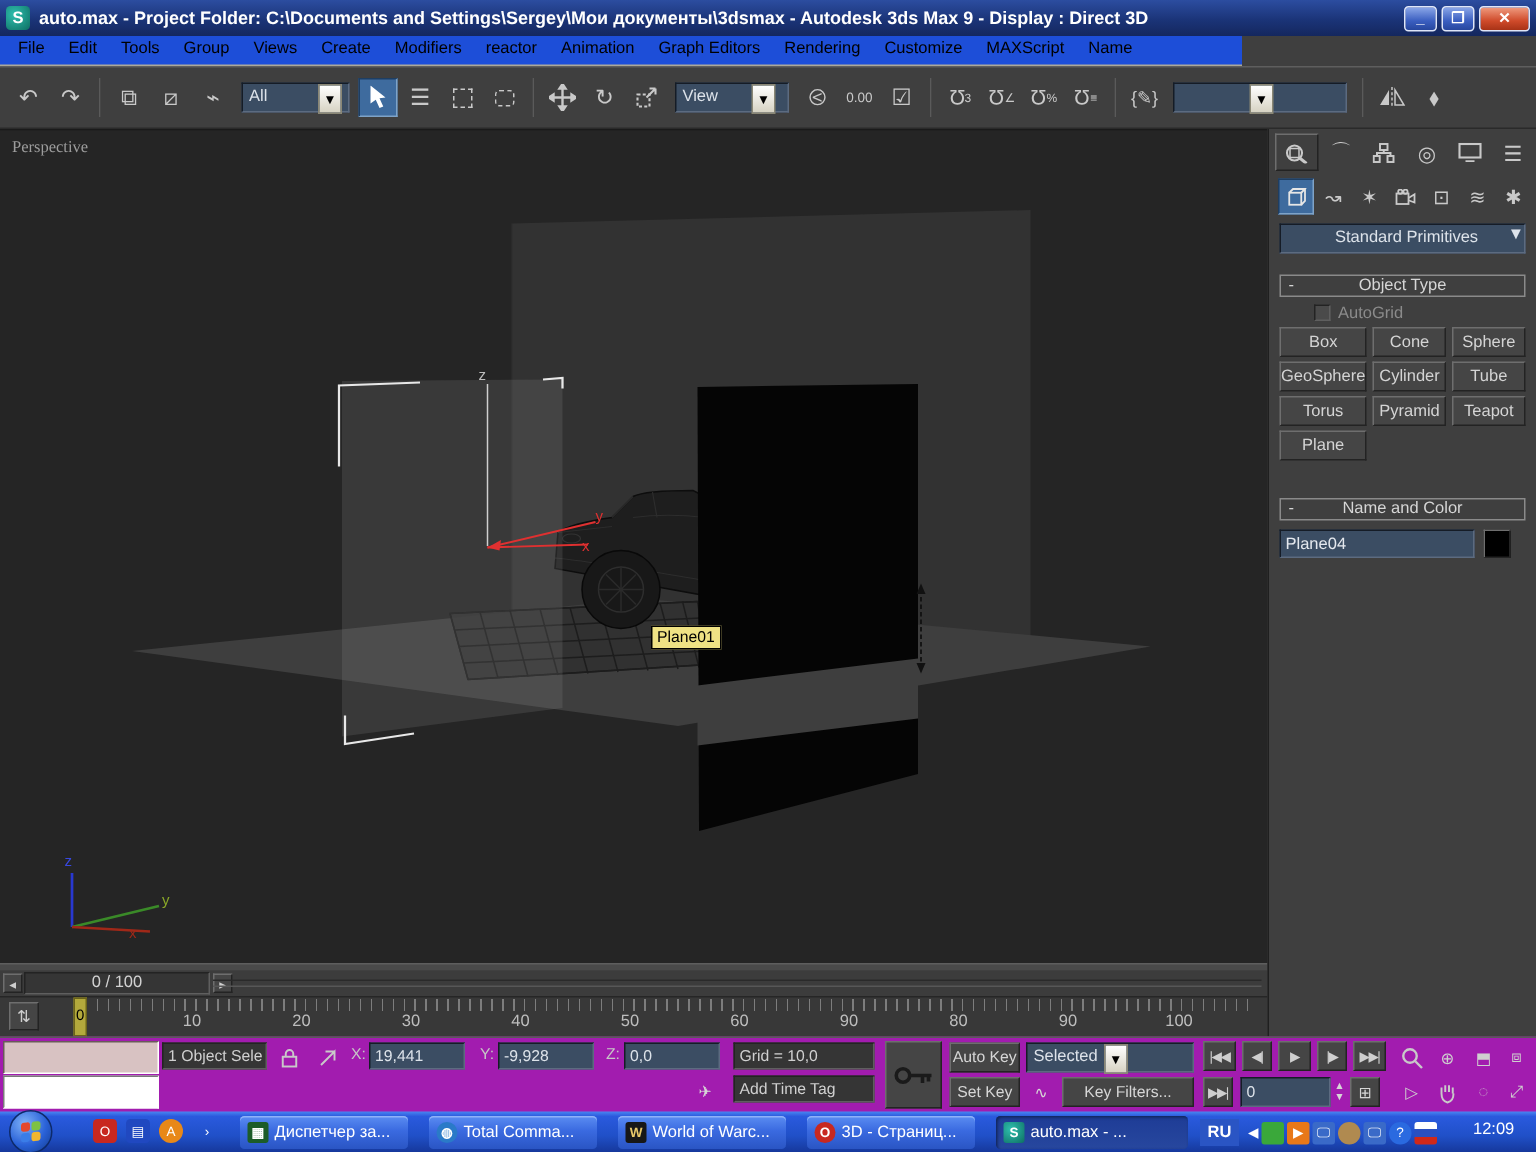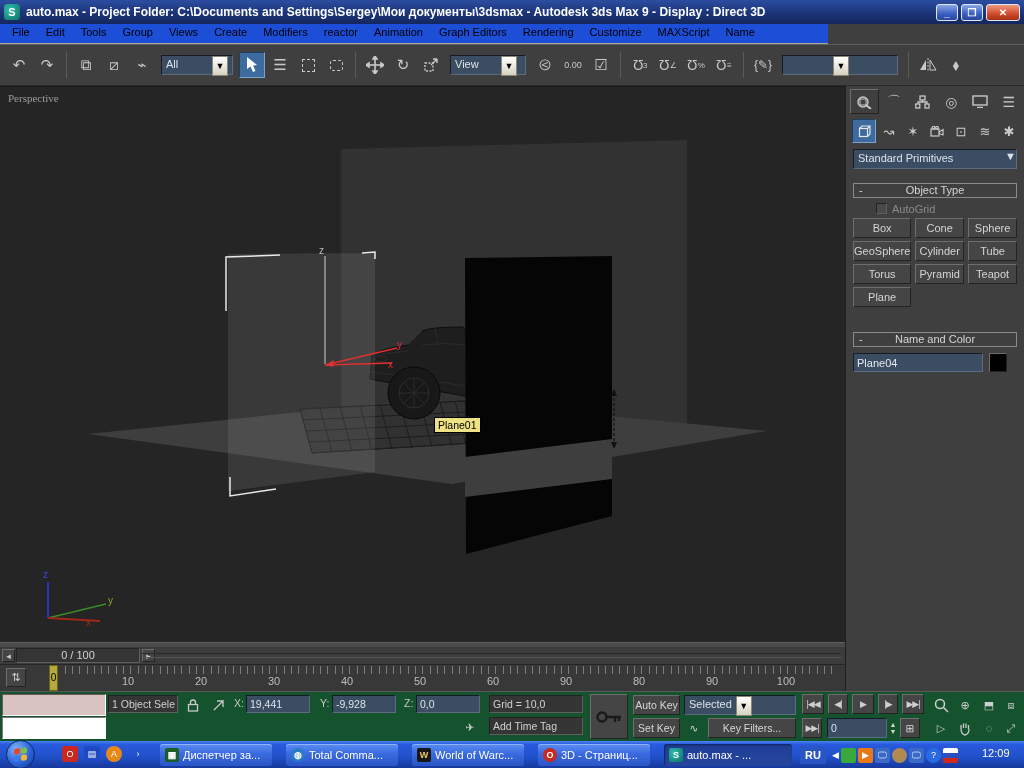--- a/index.html
+++ b/index.html
@@ -71,38 +71,38 @@
     border:1px solid #6a631a; color:#000; font-size:10px; text-align:center; line-height:24px; }
 
   
   .cmdpanel { position:absolute; left:845px; top:86px; width:179px; height:605px; background:#3f3f3f; border-left:1px solid #1f1f1f; }
   .cp-tabs { position:absolute; left:4px; top:3px; width:172px; height:25px; display:flex; gap:2px; }
   .cp-tab { flex:1; display:flex; align-items:center; justify-content:center; color:#c9c9c9; font-size:14px; }
   .cp-tab.active { border:1px solid; border-color:#6e6e6e #232323 #232323 #6e6e6e; }
   .cp-cats { position:absolute; left:6px; top:33px; width:168px; height:24px; display:flex; gap:2px; }
   .cp-cat { flex:1; display:flex; align-items:center; justify-content:center; color:#c9c9c9; font-size:13px; }
   .cp-cat.active { background:#3e6b9e; border:1px solid; border-color:#1e3e62 #7ea3c8 #7ea3c8 #1e3e62; }
-  .cp-dd { position:absolute; left:7px; top:63px; width:164px; height:20px; display:flex; }
+  .cp-dd { position:absolute; left:7px; top:63px; width:164px; height:20px; display:flex;padding-left:32px; }
   .cp-dd .dd-text { flex:1; padding:2px 4px; }
   .rollout-hdr { position:absolute; left:7px; width:164px; height:15px; border:1px solid #8a8a8a;
     color:#d6d6d6; text-align:center; line-height:13px; font-size:11px; }
   .rollout-hdr .minus { position:absolute; left:5px; top:0; }
   .autogrid { position:absolute; left:30px; top:116px; width:130px; height:13px; color:#8b8b8b; display:flex; align-items:center; gap:5px; }
   .checkbox { width:11px; height:11px; border:1px solid; border-color:#232323 #5f5f5f #5f5f5f #232323; background:#4a4a4a; }
   .objbtns { position:absolute; left:7px; top:132px; width:164px; display:grid;
     grid-template-columns:1fr 1fr 1fr; gap:3px 4px; }
   .objbtn { height:20px; display:flex; align-items:center; justify-content:center; color:#d4d4d4; font-size:11px; }
   .namefield { position:absolute; left:7px; top:267px; width:130px; height:19px; }
   .namefield input { width:100%; height:100%; background:transparent; border:0; color:#e4e8ee;
     font-family:"Liberation Sans",sans-serif; font-size:11px; padding:0 3px; }
   .colorswatch { position:absolute; left:143px; top:267px; width:18px; height:19px; background:#000;
     border:1px solid; border-color:#6e6e6e #232323 #232323 #6e6e6e; }
 
   
-  .statusbar { position:absolute; left:0; top:691px; width:1024px; height:66px; background:#14532d; border-top:1px solid #5a5a5a; }
+  .statusbar { position:absolute; left:0; top:691px; width:1024px; height:66px; background:#a21caf; border-top:1px solid #5a5a5a; }
   .listener-pink { position:absolute; left:2px; top:2px; width:104px; height:22px; background:#d8c2c2;
     border:1px solid; border-color:#6a5a5a #fff #fff #6a5a5a; }
   .listener-white { position:absolute; left:2px; top:25px; width:104px; height:22px; background:#fff;
     border:1px solid; border-color:#7a7a7a #fff #fff #7a7a7a; }
   .sb-field { position:absolute; height:18px; color:#d0d0d0; font-size:10.5px; line-height:16px; padding:0 3px;
     white-space:nowrap; overflow:hidden; }
   .sb-label { position:absolute; color:#c6c6c6; font-size:10.5px; top:5px; }
   .sb-xyz { position:absolute; top:3px; height:18px; width:64px; }
   .sb-xyz input { width:100%; height:100%; background:transparent; border:0; color:#dde3ea; font-size:10.5px;
     font-family:"Liberation Sans",sans-serif; padding:0 3px; }

